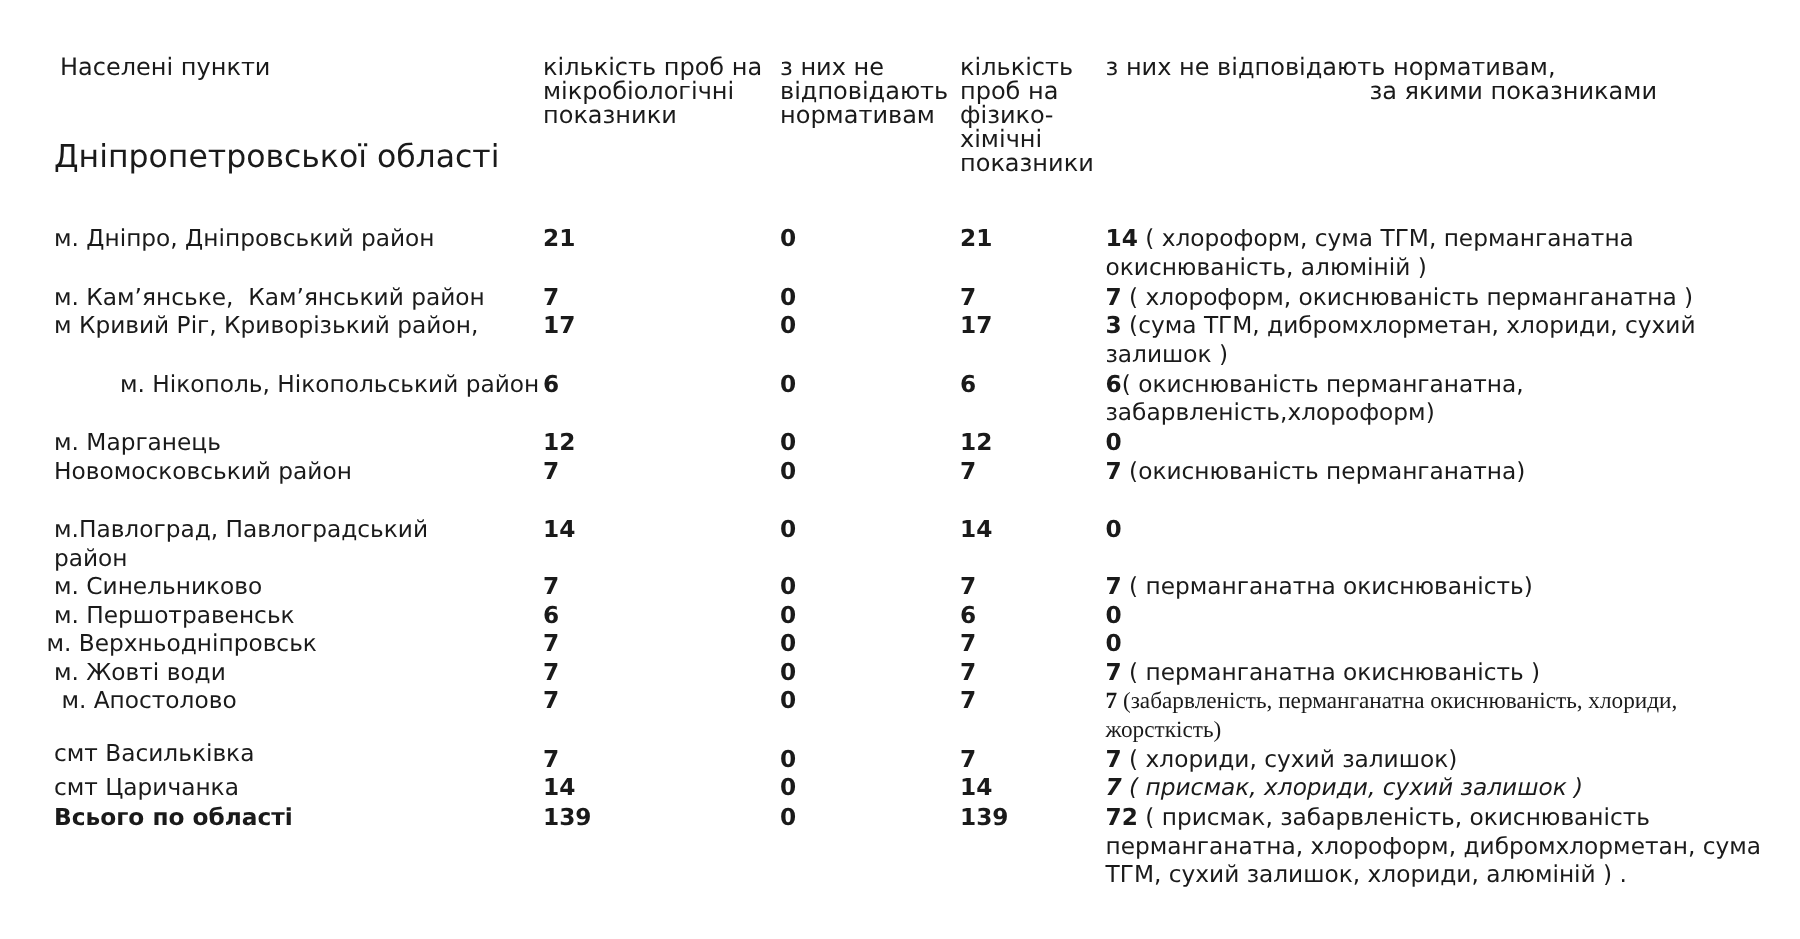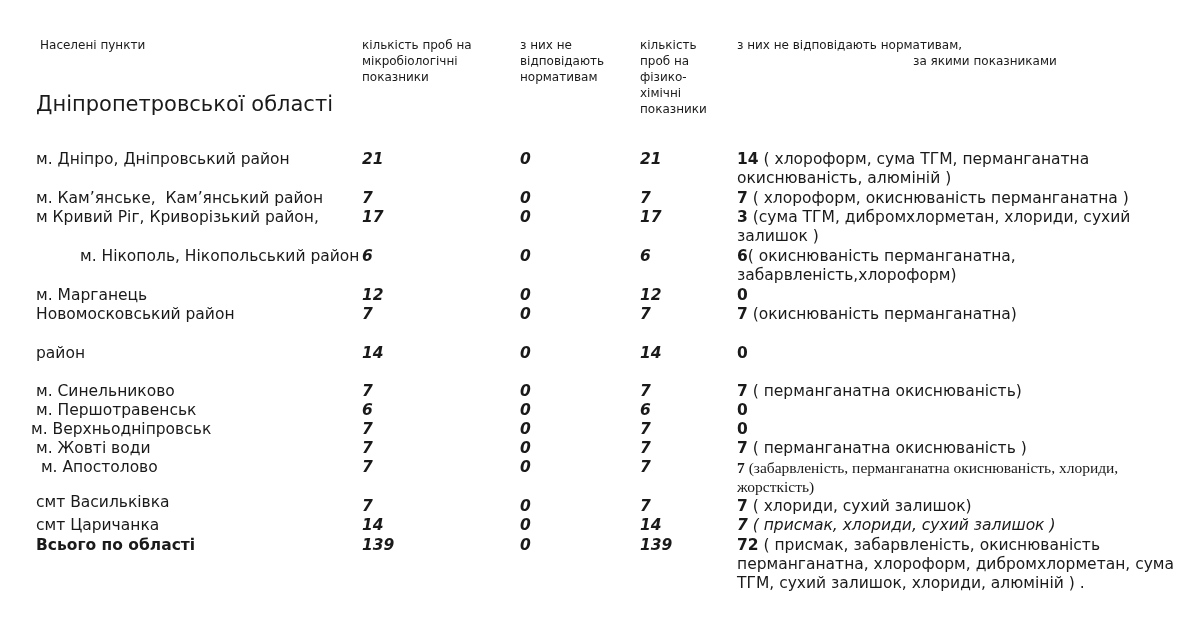--- a/index.html
+++ b/index.html
@@ -4,24 +4,24 @@
   <style>
     html, body { margin: 0; padding: 0; background: #ffffff; }
     body {
       width: 1200px; height: 626px; overflow: hidden; position: relative;
       font-family: "DejaVu Sans", sans-serif; color: #1a1a1a;
     }
     .cropped-line {
       position: absolute; left: 0; top: -14px; width: 1200px; height: 18px; overflow: hidden;
     }
     .abs { position: absolute; white-space: nowrap; }
-    .hdr { font-size: 12px; line-height: 16px; }
+    .hdr { font-size: 16px; line-height: 16px; }
     .big { font-size: 21px; }
     .cell { position: absolute; font-size: 15.5px; line-height: 19px; white-space: nowrap; }
-    .num { font-weight: bold; font-style: italic; }
+    .num { font-weight: bold; }
     .bold { font-weight: bold; }
     .desc { position: absolute; left: 737px; font-size: 15.5px; line-height: 19px; width: 450px; white-space: normal; }
     .desc b { font-weight: bold; }
   </style>
 </head>
 <body>
 
 <div class="cropped-line"></div>
 
 <div class="abs hdr" style="left:40px; top:37px;">Населені пункти</div>
@@ -99,20 +99,21 @@
       <div class="cell" style="left: 36px; top: 305px;">
         <div style="white-space: pre;">Новомосковський район</div>
       </div>
       <div class="cell num" style="left: 362px; top: 305px;">7</div>
       <div class="cell num" style="left: 520px; top: 305px;">0</div>
       <div class="cell num" style="left: 640px; top: 305px;">7</div>
       <div class="desc" style="top: 305px;"><b>7</b><span> (окиснюваність перманганатна)</span></div>
     </div>
     <div>
       <div class="cell" style="left: 36px; top: 344px;">
+        <div style="white-space: pre;">м.Павлоград, Павлоградський</div>
         <div style="white-space: pre;">район</div>
       </div>
       <div class="cell num" style="left: 362px; top: 344px;">14</div>
       <div class="cell num" style="left: 520px; top: 344px;">0</div>
       <div class="cell num" style="left: 640px; top: 344px;">14</div>
       <div class="desc" style="top: 344px;"><b>0</b><span></span></div>
     </div>
     <div>
       <div class="cell" style="left: 36px; top: 382px;">
         <div style="white-space: pre;">м. Синельниково</div>

